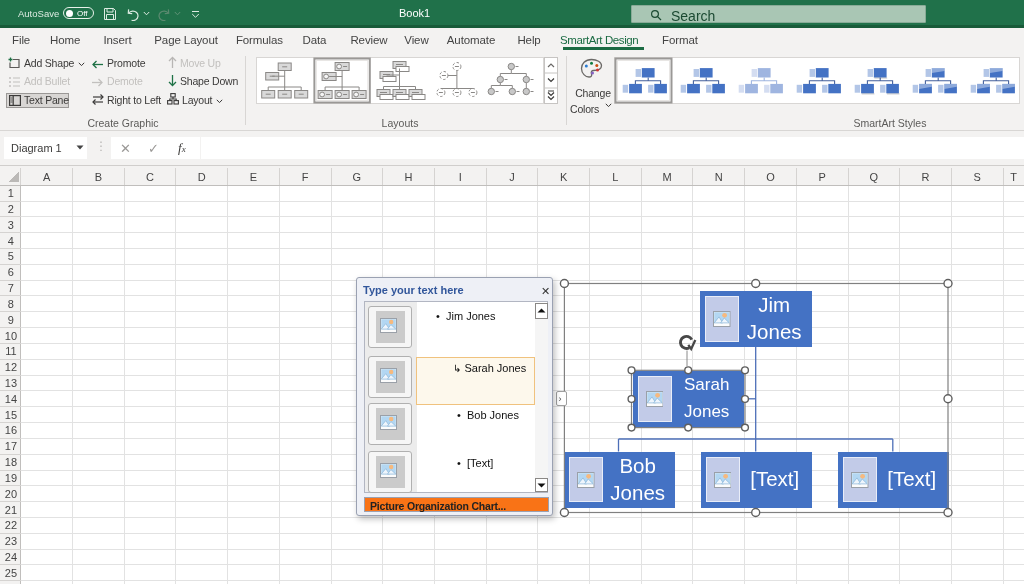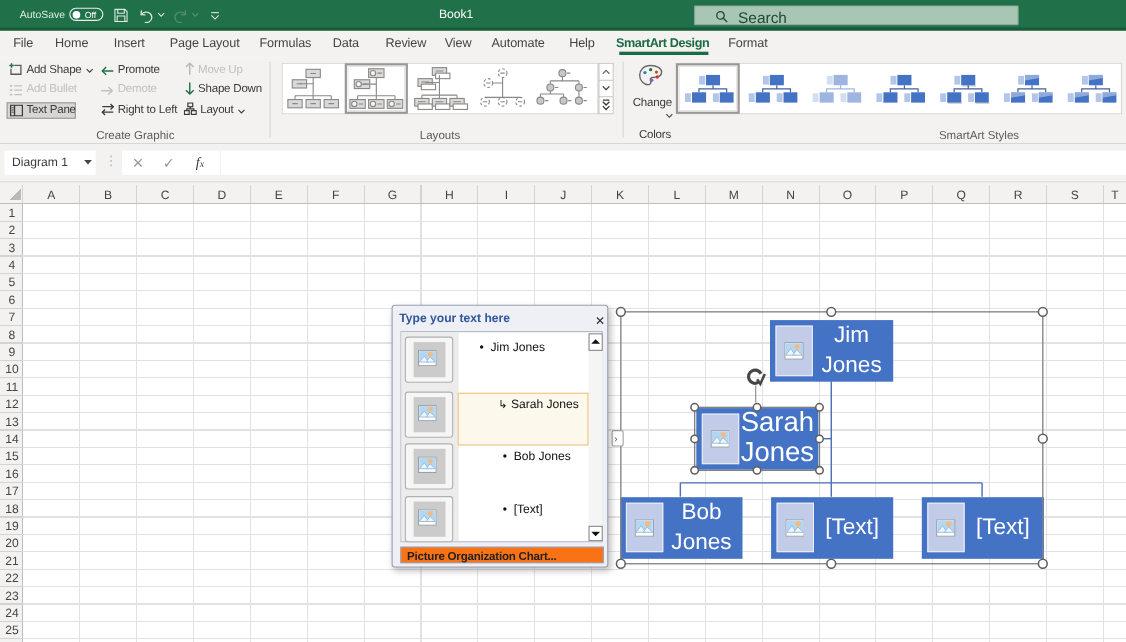--- a/index.html
+++ b/index.html
@@ -15,21 +15,21 @@
 #pill { position:absolute; left:63px; top:7px; width:31px; height:12px; border:1px solid #e8f1ea; border-radius:6px; }
 #pill .knob { position:absolute; left:2px; top:1.5px; width:7px; height:7px; border-radius:50%; background:#fff; }
 #pill .off { position:absolute; left:13px; top:0.5px; font-size:8px; color:#fff; }
 #book1 { position:absolute; left:399px; top:7px; color:#fff; font-size:11px; }
 #searchbox { position:absolute; left:631px; top:5px; width:295px; height:18px; background:#a9c6b4; border:1px solid #88ab97; border-radius:1px; }
 #searchbox .stx { position:absolute; left:39px; top:2px; font-size:14px; color:#1b4a32; }
 
 
 #tabrow { position:absolute; left:0; top:28px; width:1024px; height:24px; background:#f3f2f1; }
 .tab { position:absolute; top:6px; font-size:11.5px; letter-spacing:-0.1px; color:#444; white-space:nowrap; }
-.tabactive { color:#1b6b43; font-weight:bold; }
+.tabactive { color:#1b6b43; font-weight:normal; }
 #tabunderline { position:absolute; left:563px; top:46.5px; width:81px; height:3px; background:#1b6b43; }
 
 
 #ribbon { position:absolute; left:0; top:52px; width:1024px; height:79px; background:#f3f2f1; border-bottom:1px solid #d8d6d4; }
 .rlabel { position:absolute; top:65px; font-size:10.5px; color:#5c5b59; width:120px; text-align:center; }
 .rsep { position:absolute; top:4px; height:69px; width:1px; background:#d8d6d4; }
 .rbtxt { position:absolute; font-size:10.5px; letter-spacing:-0.2px; color:#3b3a39; white-space:nowrap; }
 .rbgray { color:#c2c0be; }
 #textpanebtn { position:absolute; left:6px; top:41px; width:63px; height:15px; background:#d8d6d4; border:1px solid #9a9896; }
 
@@ -196,21 +196,21 @@
 
     <svg class="abs" style="left:580px;top:6px" width="23" height="23" viewBox="0 0 23 23" fill="none">
       <path d="M11.5 1.5 C5 1.5 1.5 6 1.5 10.5 c0 5 4 8.5 7.5 8.5 2.5 0 3-1.5 2.5-3 -0.7-2 0-3.5 2-3.5 3.5 0 8-1 8-5 C21.5 4 17 1.5 11.5 1.5 z" stroke="#6b6967" stroke-width="1.3"></path>
       <circle cx="6.3" cy="8" r="1.5" fill="#2b7cd3"></circle>
       <circle cx="11.5" cy="5.3" r="1.5" fill="#107c41"></circle>
       <circle cx="16.8" cy="7.5" r="1.5" fill="#ca5010"></circle>
       <circle cx="17.5" cy="12" r="1.5" fill="#d13438"></circle>
       <circle cx="12.5" cy="15" r="1.5" fill="#8661c5"></circle>
     </svg>
     <div class="rbtxt" style="left:572px;top:35px;width:42px;text-align:center">Change</div>
-    <div class="rbtxt" style="left:570px;top:64px;width:40px;text-align:right">Colors</div>
+    <div class="rbtxt" style="left:570px;top:51px;width:40px;text-align:left">Colors</div>
       <svg class="abs" style="left:605px;top:51px" width="7" height="5" viewBox="0 0 7 5" fill="none" stroke="#3b3a39" stroke-width="1">
         <path d="M0.8 0.8 L3.5 3.6 L6.2 0.8"></path>
       </svg>
 
     <div class="rlabel" style="left:830px">SmartArt Styles</div>
   </div>
 
   <div id="fbar">
     <div id="namebox">
         <span>Diagram 1</span>
@@ -559,21 +559,21 @@
       <div class="ph" style="left:5.2px;top:4.9px;width:34px;height:45.5px;border:1.5px solid #e9edf8;background:#c2cbe8"></div>
       <svg class="abs" style="left:13.4px;top:19.6px" width="17.5" height="16">
         <g transform="translate(0,0)">
           <rect x="0.5" y="0.5" width="16.5" height="15" fill="#fcfcfc" stroke="#9aa0a8" stroke-width="1"></rect>
           <rect x="1.2" y="1.2" width="15.1" height="10.7" fill="#b3d7f2"></rect>
           <circle cx="11.6" cy="4.3" r="2.4" fill="#f6b97e"></circle>
           <path d="M1.2 11.9 L6.0 5.9 L9.8 11.9 z" fill="#eef5fc" stroke="#88b4d8" stroke-width="0.7"></path>
           <path d="M7.7 11.9 L11.2 7.0 L16.3 11.9 z" fill="#eef5fc" stroke="#88b4d8" stroke-width="0.7"></path>
         </g>
       </svg>
-      <div class="txt" style="left:39.2px;top:0.1px;width:70px;font-size:25px">Sarah<br>Jones</div>
+      <div class="txt" style="left:39.2px;top:0.1px;width:70px;font-size:17px">Sarah<br>Jones</div>
     </div>
 <div class="sabox" style="left:564px;top:451.5px;width:110.5px;height:56px">
       <div class="ph" style="left:5.2px;top:5.2px;width:34px;height:45.5px;border:1.5px solid #e9edf8;background:#c2cbe8"></div>
       <svg class="abs" style="left:13.4px;top:20.0px" width="17.5" height="16">
         <g transform="translate(0,0)">
           <rect x="0.5" y="0.5" width="16.5" height="15" fill="#fcfcfc" stroke="#9aa0a8" stroke-width="1"></rect>
           <rect x="1.2" y="1.2" width="15.1" height="10.7" fill="#b3d7f2"></rect>
           <circle cx="11.6" cy="4.3" r="2.4" fill="#f6b97e"></circle>
           <path d="M1.2 11.9 L6.0 5.9 L9.8 11.9 z" fill="#eef5fc" stroke="#88b4d8" stroke-width="0.7"></path>
           <path d="M7.7 11.9 L11.2 7.0 L16.3 11.9 z" fill="#eef5fc" stroke="#88b4d8" stroke-width="0.7"></path>

